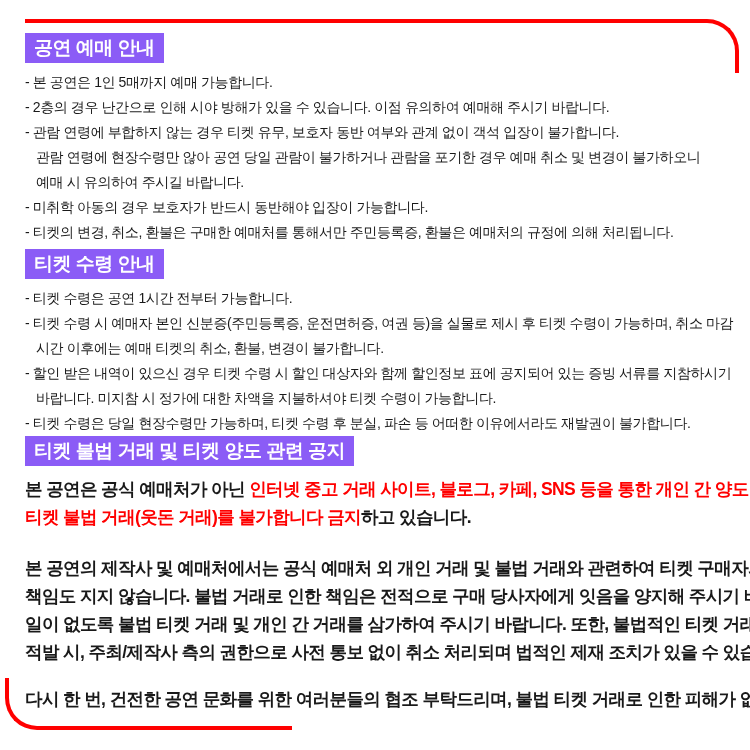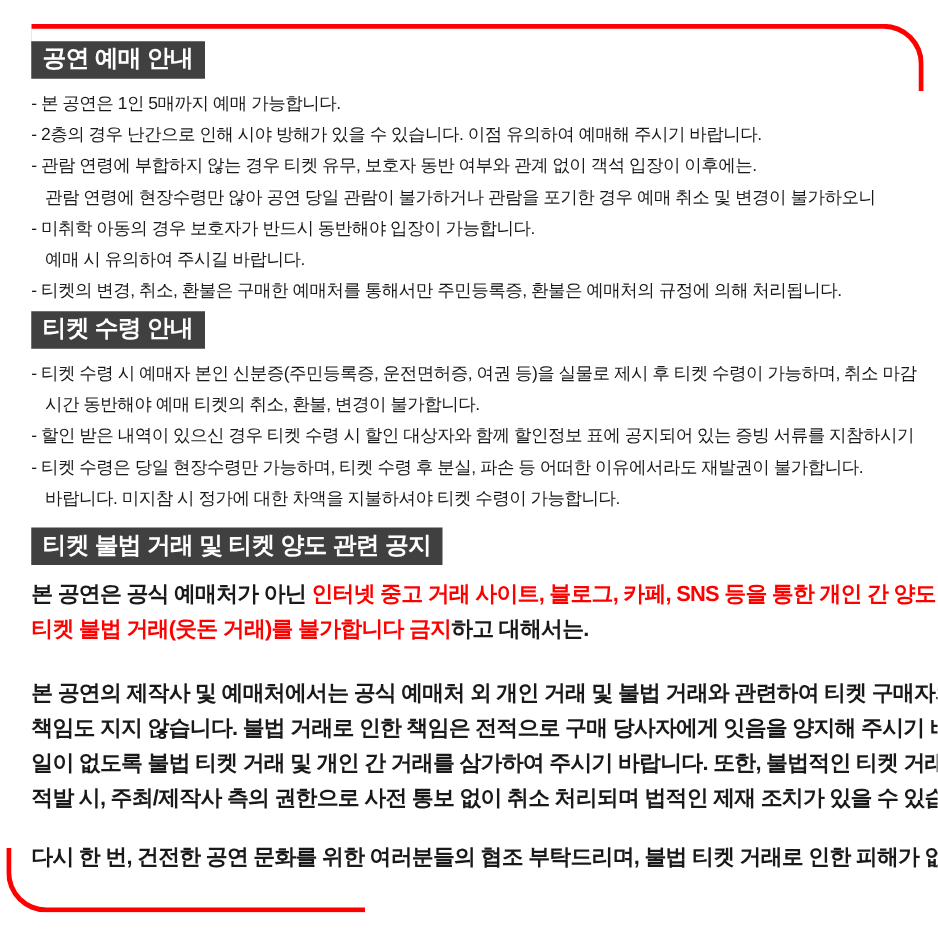--- a/index.html
+++ b/index.html
@@ -28,41 +28,41 @@
     border-left: 4px solid #ff0000;
     border-bottom: 4px solid #ff0000;
     border-bottom-left-radius: 32px;
   }
   .content {
     position: absolute;
     left: 25px; top: 33px; right: 12px;
   }
   .badge {
     display: inline-block;
-    background: #404040;
+    background: #8b5cf6;
     color: #ffffff;
     font-weight: 700;
     font-size: 19px;
     line-height: 19px;
     padding: 5px 9px 6px 9px;
     letter-spacing: -0.5px;
   }
   .section { margin: 0; }
   .section .lines { margin-top: 7px; }
   .line {
     font-size: 14px;
     font-weight: 500;
     line-height: 25px;
     height: 25px;
     white-space: nowrap;
     letter-spacing: -0.4px;
   }
   .line.indent { padding-left: 11px; }
   .sec2 { margin-top: 4px; }
-  .sec3 { margin-top: 11px; }
+  .sec3 { margin-top: 0; }
   .lead { margin-top: 9px; }
   .plead, .pbody, .closing {
     font-size: 17.5px;
     font-weight: 600;
     line-height: 28px;
     white-space: nowrap;
     letter-spacing: -0.6px;
   }
   .plead span.red { color: #ff0000; }
   .pbody-block { margin-top: 23px; }
@@ -74,44 +74,45 @@
 <div class="frame-top"></div>
 <div class="frame-bottom"></div>
 
 <div class="content">
 
   <div class="section sec1">
     <span class="badge">공연 예매 안내</span>
     <div class="lines">
         <div class="line">- 본 공연은 1인 5매까지 예매 가능합니다.</div>
         <div class="line">- 2층의 경우 난간으로 인해 시야 방해가 있을 수 있습니다. 이점 유의하여 예매해 주시기 바랍니다.</div>
-        <div class="line">- 관람 연령에 부합하지 않는 경우 티켓 유무, 보호자 동반 여부와 관계 없이 객석 입장이 이후에는.</div>
+        <div class="line">- 관람 연령에 부합하지 않는 경우 티켓 유무, 보호자 동반 여부와 관계 없이 객석 입장이 불가합니다.</div>
         <div class="line indent">관람 연령에 현장수령만 않아 공연 당일 관람이 불가하거나 관람을 포기한 경우 예매 취소 및 변경이 불가하오니</div>
+        <div class="line indent">예매 시 유의하여 주시길 바랍니다.</div>
         <div class="line">- 미취학 아동의 경우 보호자가 반드시 동반해야 입장이 가능합니다.</div>
-        <div class="line indent">예매 시 유의하여 주시길 바랍니다.</div>
         <div class="line">- 티켓의 변경, 취소, 환불은 구매한 예매처를 통해서만 주민등록증, 환불은 예매처의 규정에 의해 처리됩니다.</div>
       </div>
   </div>
 
   <div class="section sec2">
     <span class="badge">티켓 수령 안내</span>
     <div class="lines">
+        <div class="line">- 티켓 수령은 공연 1시간 전부터 가능합니다.</div>
         <div class="line">- 티켓 수령 시 예매자 본인 신분증(주민등록증, 운전면허증, 여권 등)을 실물로 제시 후 티켓 수령이 가능하며, 취소 마감</div>
-        <div class="line indent">시간 동반해야 예매 티켓의 취소, 환불, 변경이 불가합니다.</div>
+        <div class="line indent">시간 이후에는 예매 티켓의 취소, 환불, 변경이 불가합니다.</div>
         <div class="line">- 할인 받은 내역이 있으신 경우 티켓 수령 시 할인 대상자와 함께 할인정보 표에 공지되어 있는 증빙 서류를 지참하시기</div>
+        <div class="line indent">바랍니다. 미지참 시 정가에 대한 차액을 지불하셔야 티켓 수령이 가능합니다.</div>
         <div class="line">- 티켓 수령은 당일 현장수령만 가능하며, 티켓 수령 후 분실, 파손 등 어떠한 이유에서라도 재발권이 불가합니다.</div>
-        <div class="line indent">바랍니다. 미지참 시 정가에 대한 차액을 지불하셔야 티켓 수령이 가능합니다.</div>
       </div>
   </div>
 
   <div class="section sec3">
     <span class="badge">티켓 불법 거래 및 티켓 양도 관련 공지</span>
     <div class="lead" id="lead-lines">
         <div class="plead"><span>본 공연은 공식 예매처가 아닌 </span><span class="red">인터넷 중고 거래 사이트, 블로그, 카페, SNS 등을 통한 개인 간 양도 및</span></div>
-        <div class="plead"><span class="red">티켓 불법 거래(웃돈 거래)를 불가합니다 금지</span><span>하고 대해서는.</span></div>
+        <div class="plead"><span class="red">티켓 불법 거래(웃돈 거래)를 불가합니다 금지</span><span>하고 있습니다.</span></div>
       </div>
     <div class="pbody-block" id="body-lines">
         <div class="pbody">본 공연의 제작사 및 예매처에서는 공식 예매처 외 개인 거래 및 불법 거래와 관련하여 티켓 구매자의 피해에 대해 어떠한</div>
         <div class="pbody">책임도 지지 않습니다. 불법 거래로 인한 책임은 전적으로 구매 당사자에게 잇음을 양지해 주시기 바라며 피해를 입는</div>
         <div class="pbody">일이 없도록 불법 티켓 거래 및 개인 간 거래를 삼가하여 주시기 바랍니다. 또한, 불법적인 티켓 거래 건에 대해서는</div>
         <div class="pbody">적발 시, 주최/제작사 측의 권한으로 사전 통보 없이 취소 처리되며 법적인 제재 조치가 있을 수 있습니다.</div>
       </div>
     <div class="closing">다시 한 번, 건전한 공연 문화를 위한 여러분들의 협조 부탁드리며, 불법 티켓 거래로 인한 피해가 없도록 주의 바랍니다.</div>
   </div>
 

